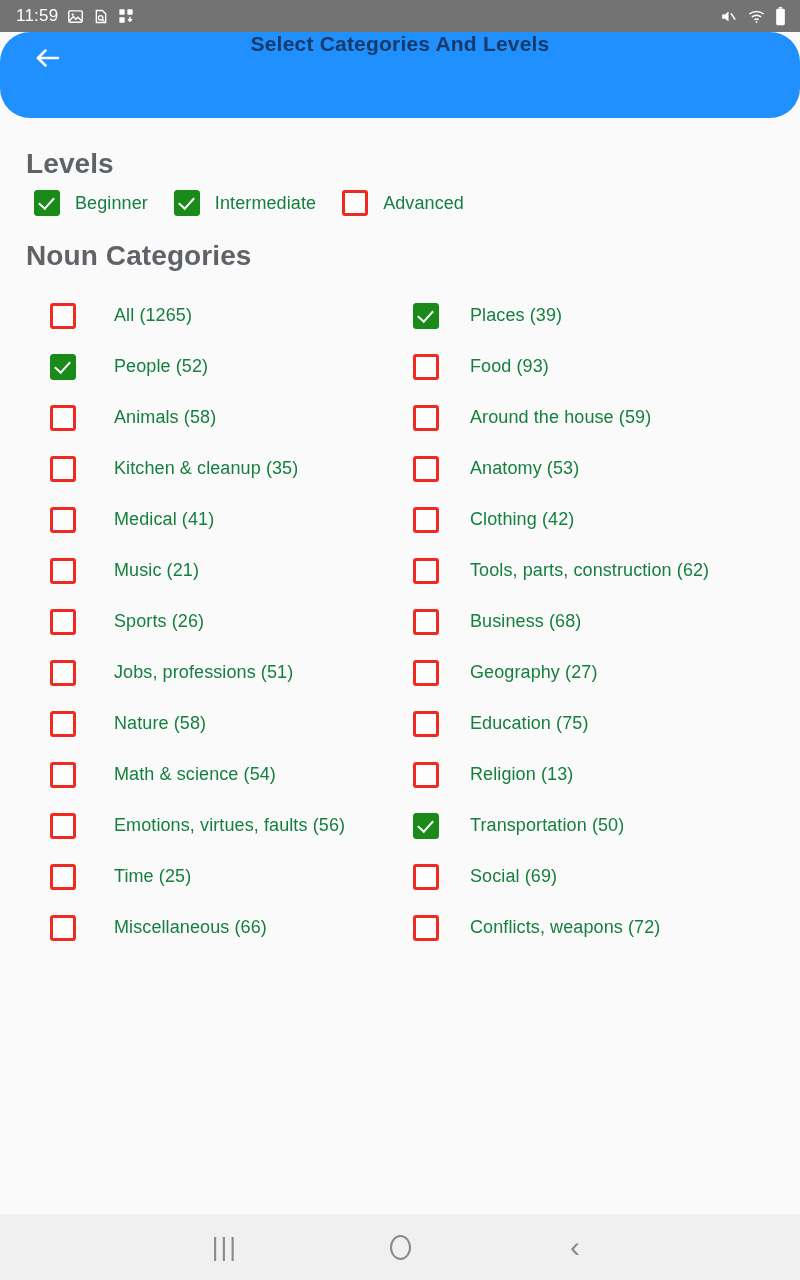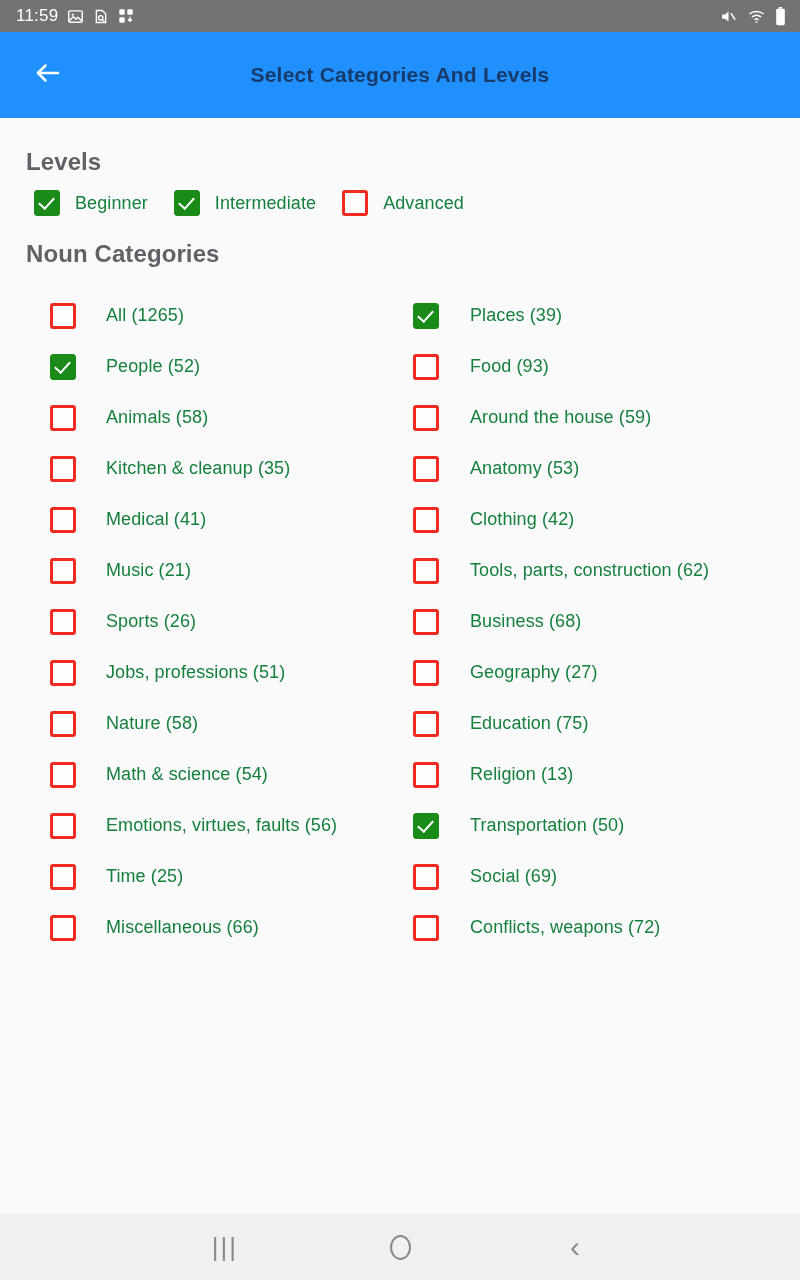--- a/index.html
+++ b/index.html
@@ -42,22 +42,23 @@
     align-items: center;
     gap: 9px;
   }
   .sicon { display: block; }
 
   
   .app-bar {
     height: 86px;
     background: #2090fe;
     display: flex;
-    align-items: center;
+    align-items: flex-start;
     position: relative;
+    border-radius: 30px;
   }
   .back-btn {
     width: 56px;
     height: 56px;
     margin-left: 20px;
     display: flex;
     align-items: center;
     justify-content: center;
     cursor: pointer;
   }
@@ -80,21 +81,21 @@
     left: 0;
     right: 0;
     bottom: 66px;
     background: #fafafa;
     overflow: hidden;
   }
 
   .section-title {
     color: #5f6368;
     font-weight: bold;
-    font-size: 24px;
+    font-size: 28px;
     letter-spacing: 0.1px;
   }
   .levels-title {
     position: absolute;
     left: 26px;
     top: 30px;
   }
   .levels-row {
     position: absolute;
     left: 34px;
@@ -166,21 +167,21 @@
   .cat-col.left  { left: 50px; }
   .cat-col.right { left: 413px; }
 
   .cat-row {
     height: 51px;
     display: flex;
     align-items: center;
     cursor: pointer;
   }
   .cat-row .cb-label {
-    margin-left: 30px;
+    margin-left: 38px;
   }
   .cat-col.right .cat-row .cb-label {
     margin-left: 31px;
     text-align: center;
   }
 
   
   .nav-bar {
     position: absolute;
     left: 0;

